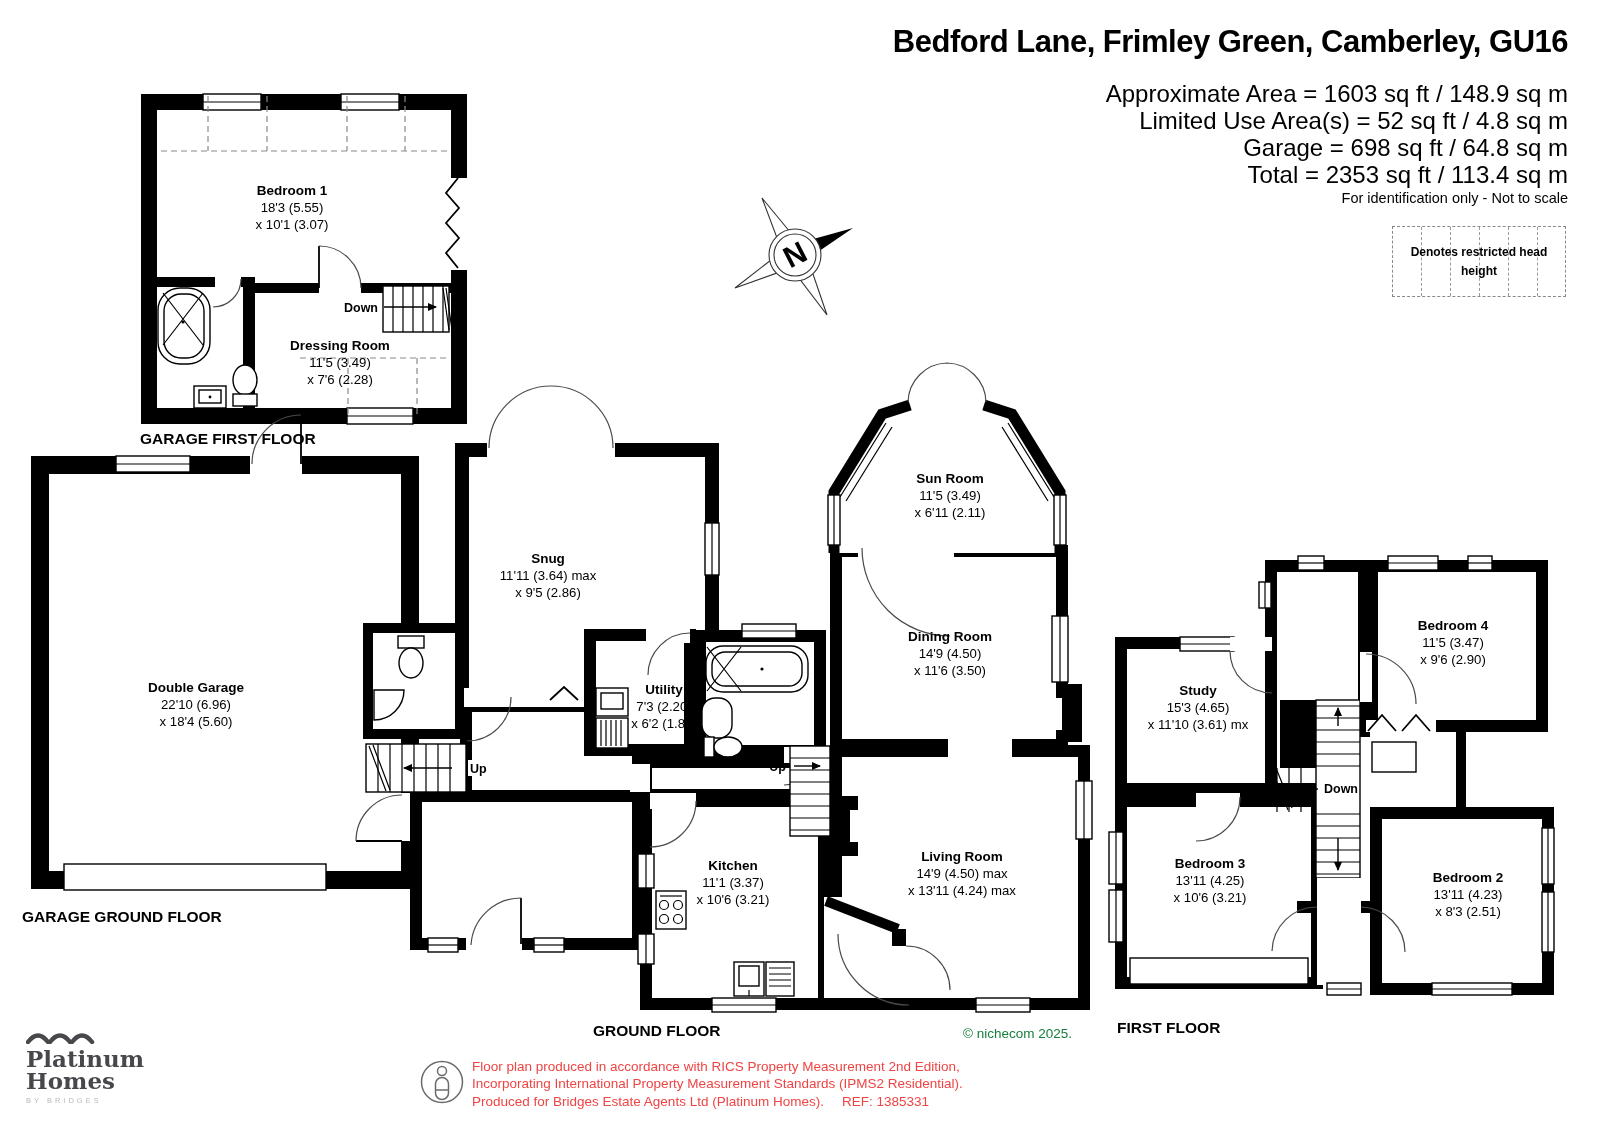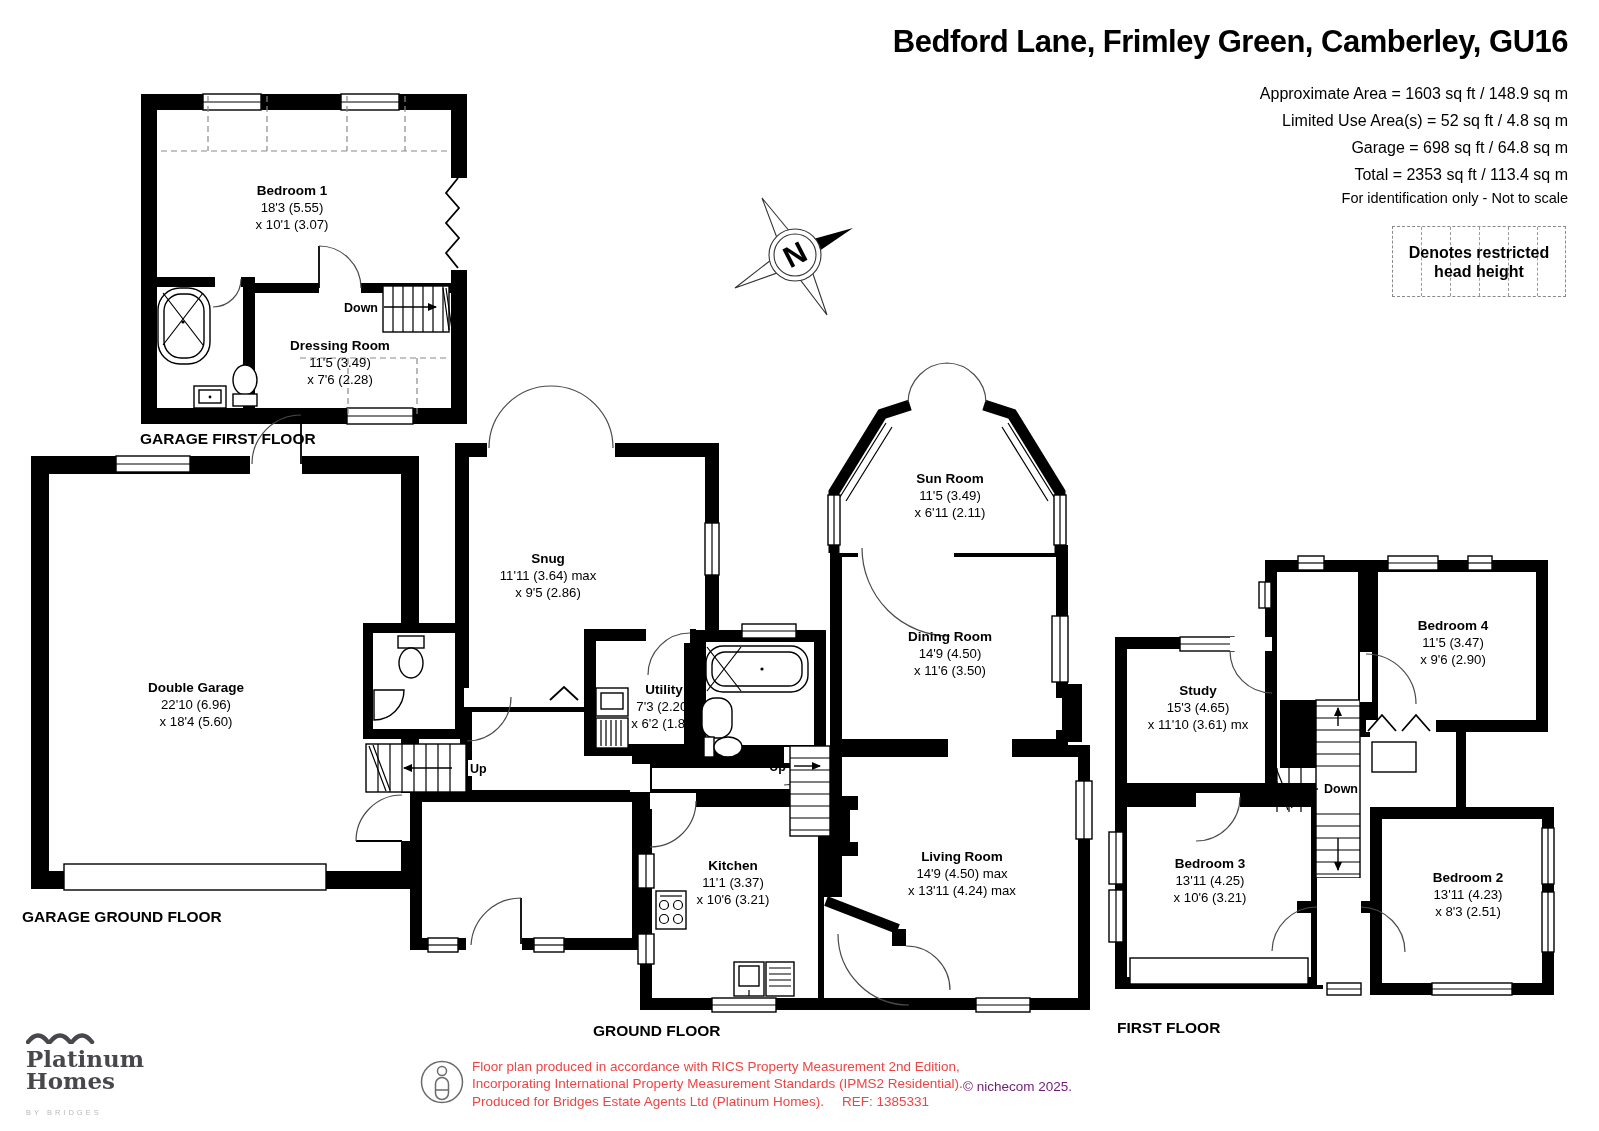--- a/index.html
+++ b/index.html
@@ -1,47 +1,47 @@
 <!DOCTYPE html>
 <html><head>
 <meta charset="utf-8">
 <style>
   html,body{margin:0;padding:0;background:#fff;}
   .page{position:relative;width:1599px;height:1131px;background:#fff;overflow:hidden;
         font-family:"Liberation Sans",sans-serif;color:#000;}
   .hdr{position:absolute;right:31px;text-align:right;}
   .title{top:24px;font-size:31px;font-weight:bold;letter-spacing:-.5px;}
-  .areas{top:80px;font-size:16px;line-height:27px;}
+  .areas{top:80px;font-size:24px;line-height:27px;}
   .disclaimer{top:190px;font-size:14.5px;text-align:right;}
   .restricted{position:absolute;left:1392px;top:226px;width:174px;height:71px;
       border:1.6px dashed #8a8a8a;box-sizing:border-box;text-align:center;}
   .restricted .vd{position:absolute;top:0;bottom:0;border-left:1.4px dashed #9a9a9a;}
-  .restricted .txt{position:relative;font-weight:bold;font-size:16px;line-height:19px;padding-top:16px;}
+  .restricted .txt{position:relative;font-weight:bold;font-size:12px;line-height:19px;padding-top:16px;}
   svg text{font-family:"Liberation Sans",sans-serif;}
   .rn{font-size:13.5px;font-weight:bold;text-anchor:middle;}
   .rd{font-size:13.2px;text-anchor:middle;}
   .fl{font-size:15.5px;font-weight:bold;}
   .ud{font-size:12.5px;font-weight:bold;}
   .room{fill:#fff;stroke:#000;}
   .b{fill:#000;}
   .g{fill:#fff;}
   .w{fill:#fff;stroke:#000;stroke-width:1.4;}
   .t{fill:none;stroke:#000;stroke-width:1.2;}
   .t2{fill:none;stroke:#000;stroke-width:1.8;}
   .t3{stroke:#000;stroke-width:10;}
   .d{fill:none;stroke:#4a4a4a;stroke-width:1.2;}
   .f{fill:#fff;stroke:#000;stroke-width:1.4;}
   .al{stroke:#000;stroke-width:1.4;}
   .dash{fill:none;stroke:#8a8a8a;stroke-width:1.2;stroke-dasharray:6 4;}
   .cmp{fill:#fff;stroke:#333;stroke-width:1.1;}
   .logo{position:absolute;left:26px;top:1028px;width:116px;text-align:left;color:#47474c;}
   .logo .nm{font-family:"DejaVu Serif","Liberation Serif",serif;font-size:23px;font-weight:600;line-height:22px;}
-  .logo .tag{font-size:7.5px;letter-spacing:3px;color:#b9b9bc;margin-top:16px;}
+  .logo .tag{font-size:7.5px;letter-spacing:3px;color:#b9b9bc;margin-top:4px;}
   .footer{position:absolute;left:472px;top:1058px;font-size:13.5px;line-height:17.3px;color:#ef4444;}
-  .copyright{position:absolute;left:963px;top:1079px;font-size:13.5px;color:#701a75;}
+  .copyright{position:absolute;left:963px;top:1026px;font-size:13.5px;color:#15803d;}
   .person{position:absolute;left:420px;top:1060px;}
   .refgap{display:inline-block;width:18px;}
 </style>
 </head>
 <body>
 
 <div class="page">
 
   <div class="hdr title">Bedford Lane, Frimley Green, Camberley, GU16</div>
   <div class="hdr areas">

